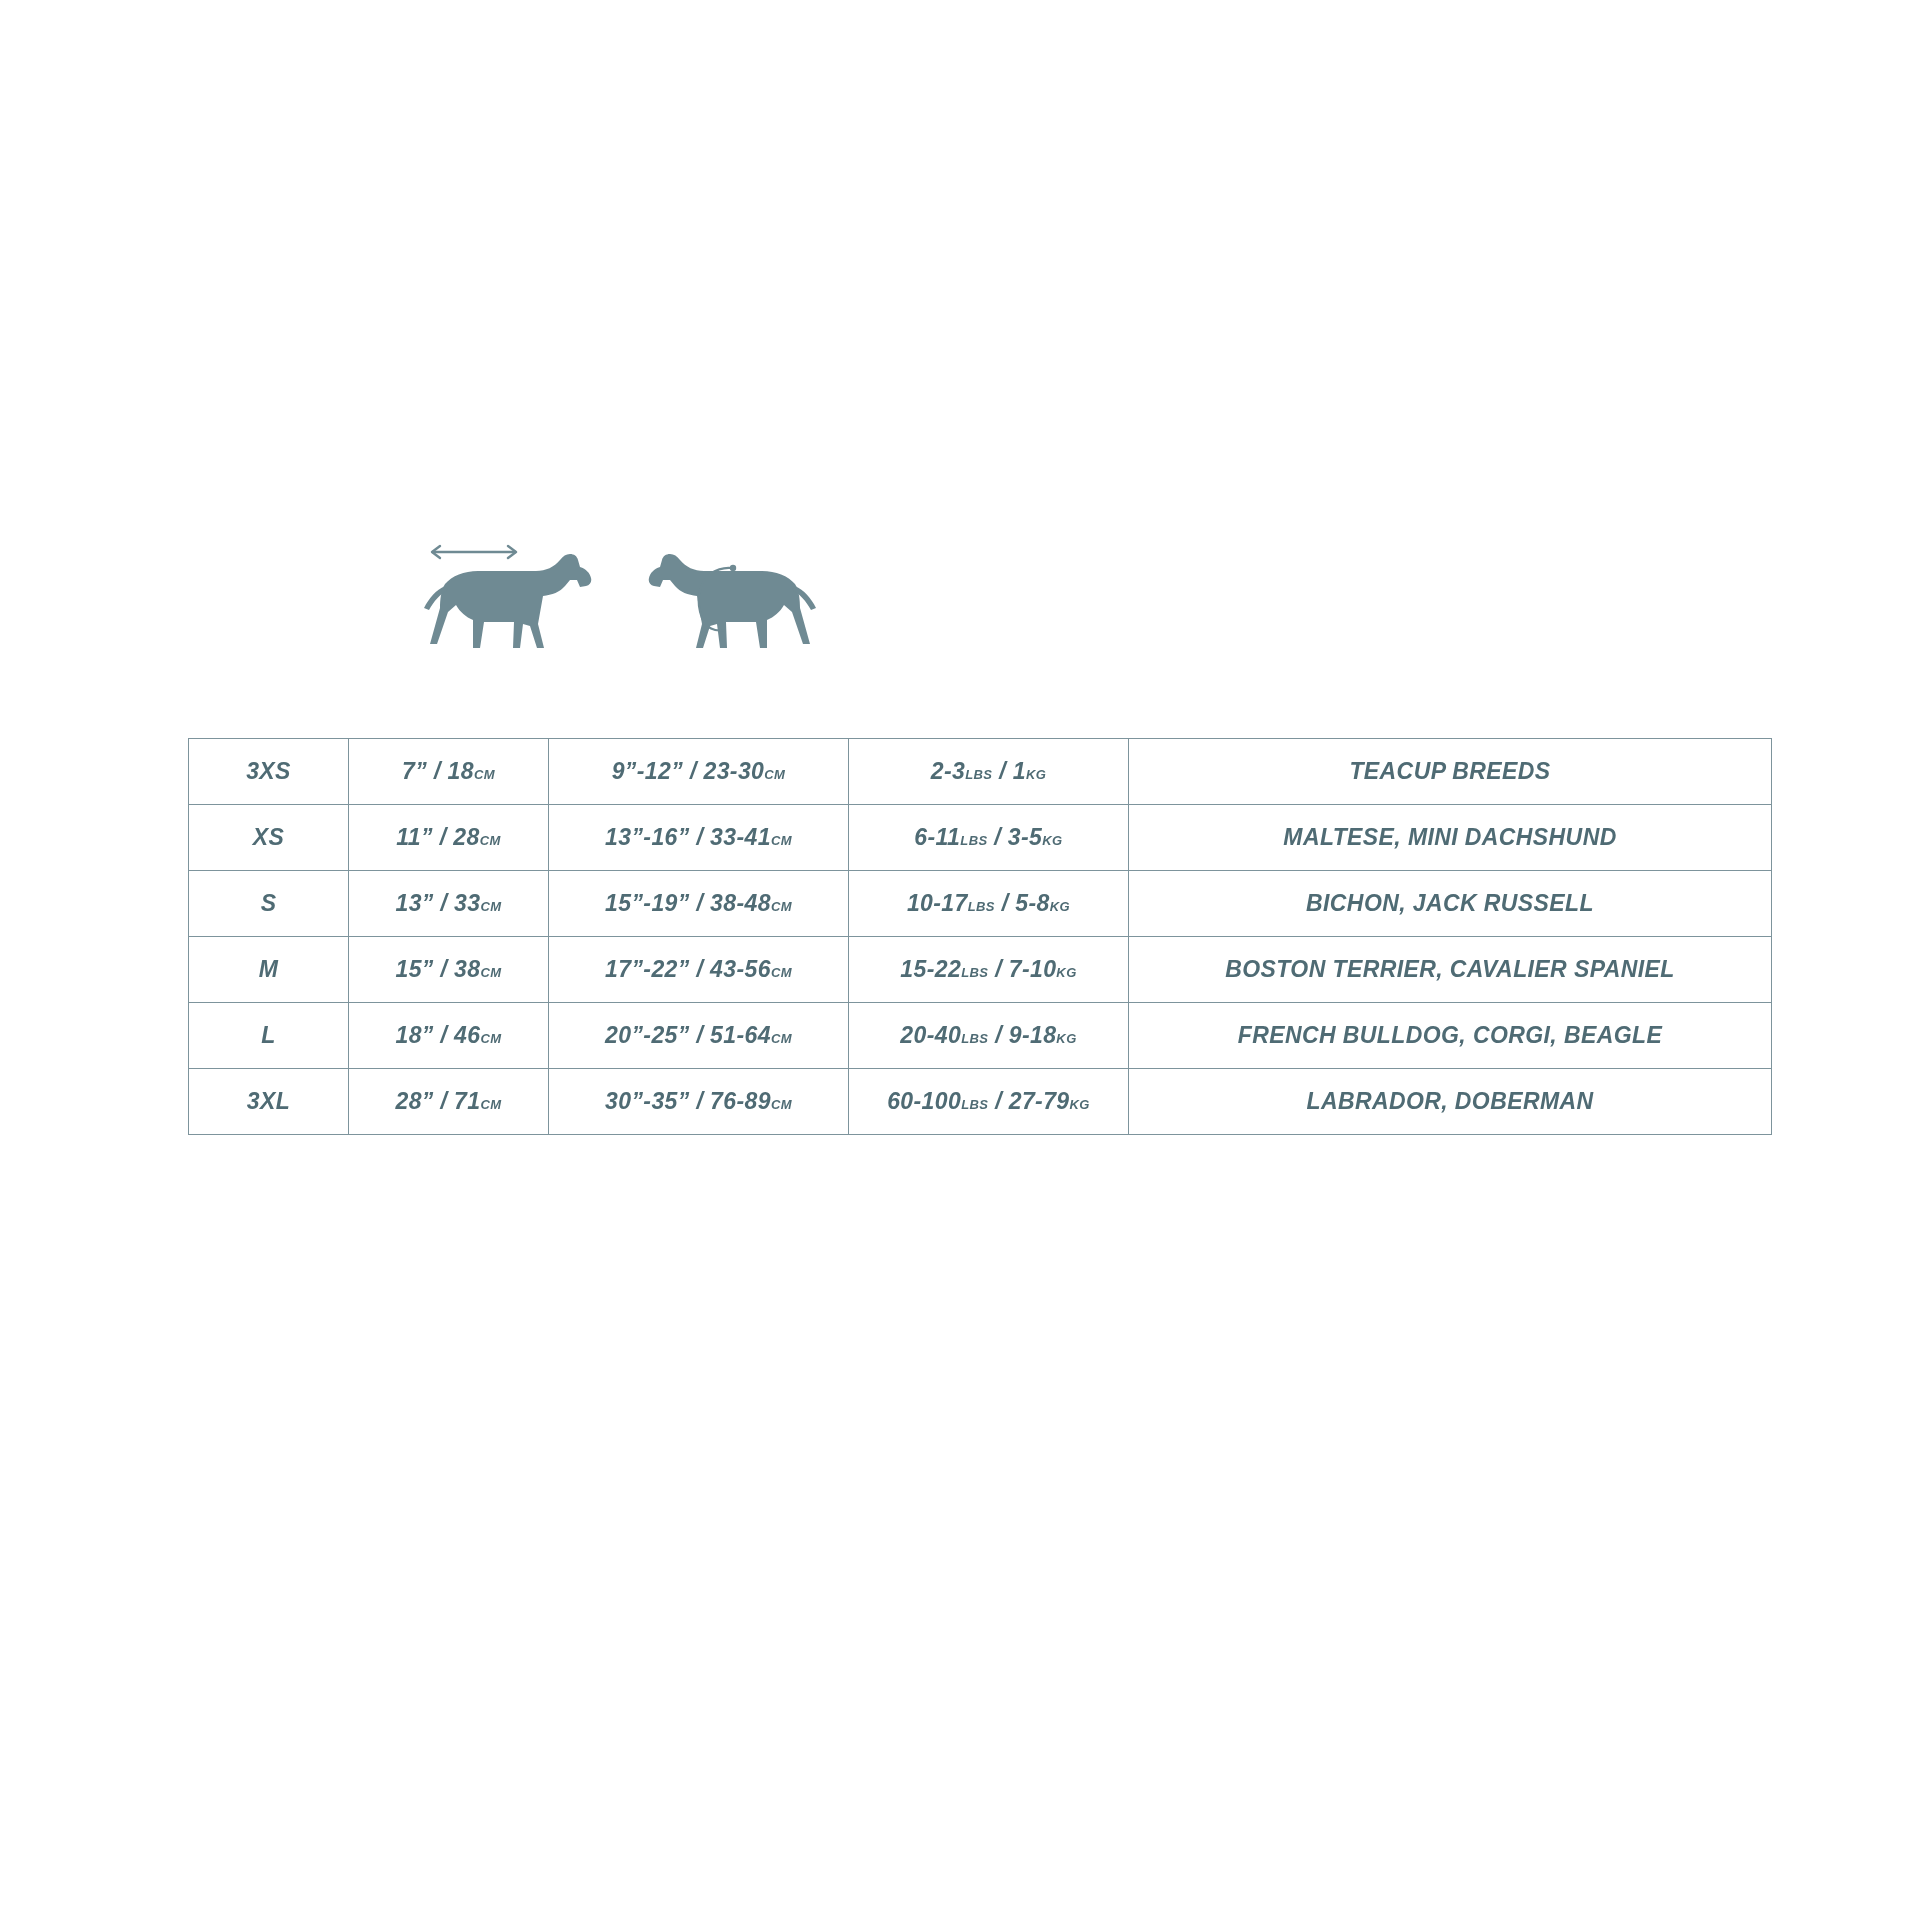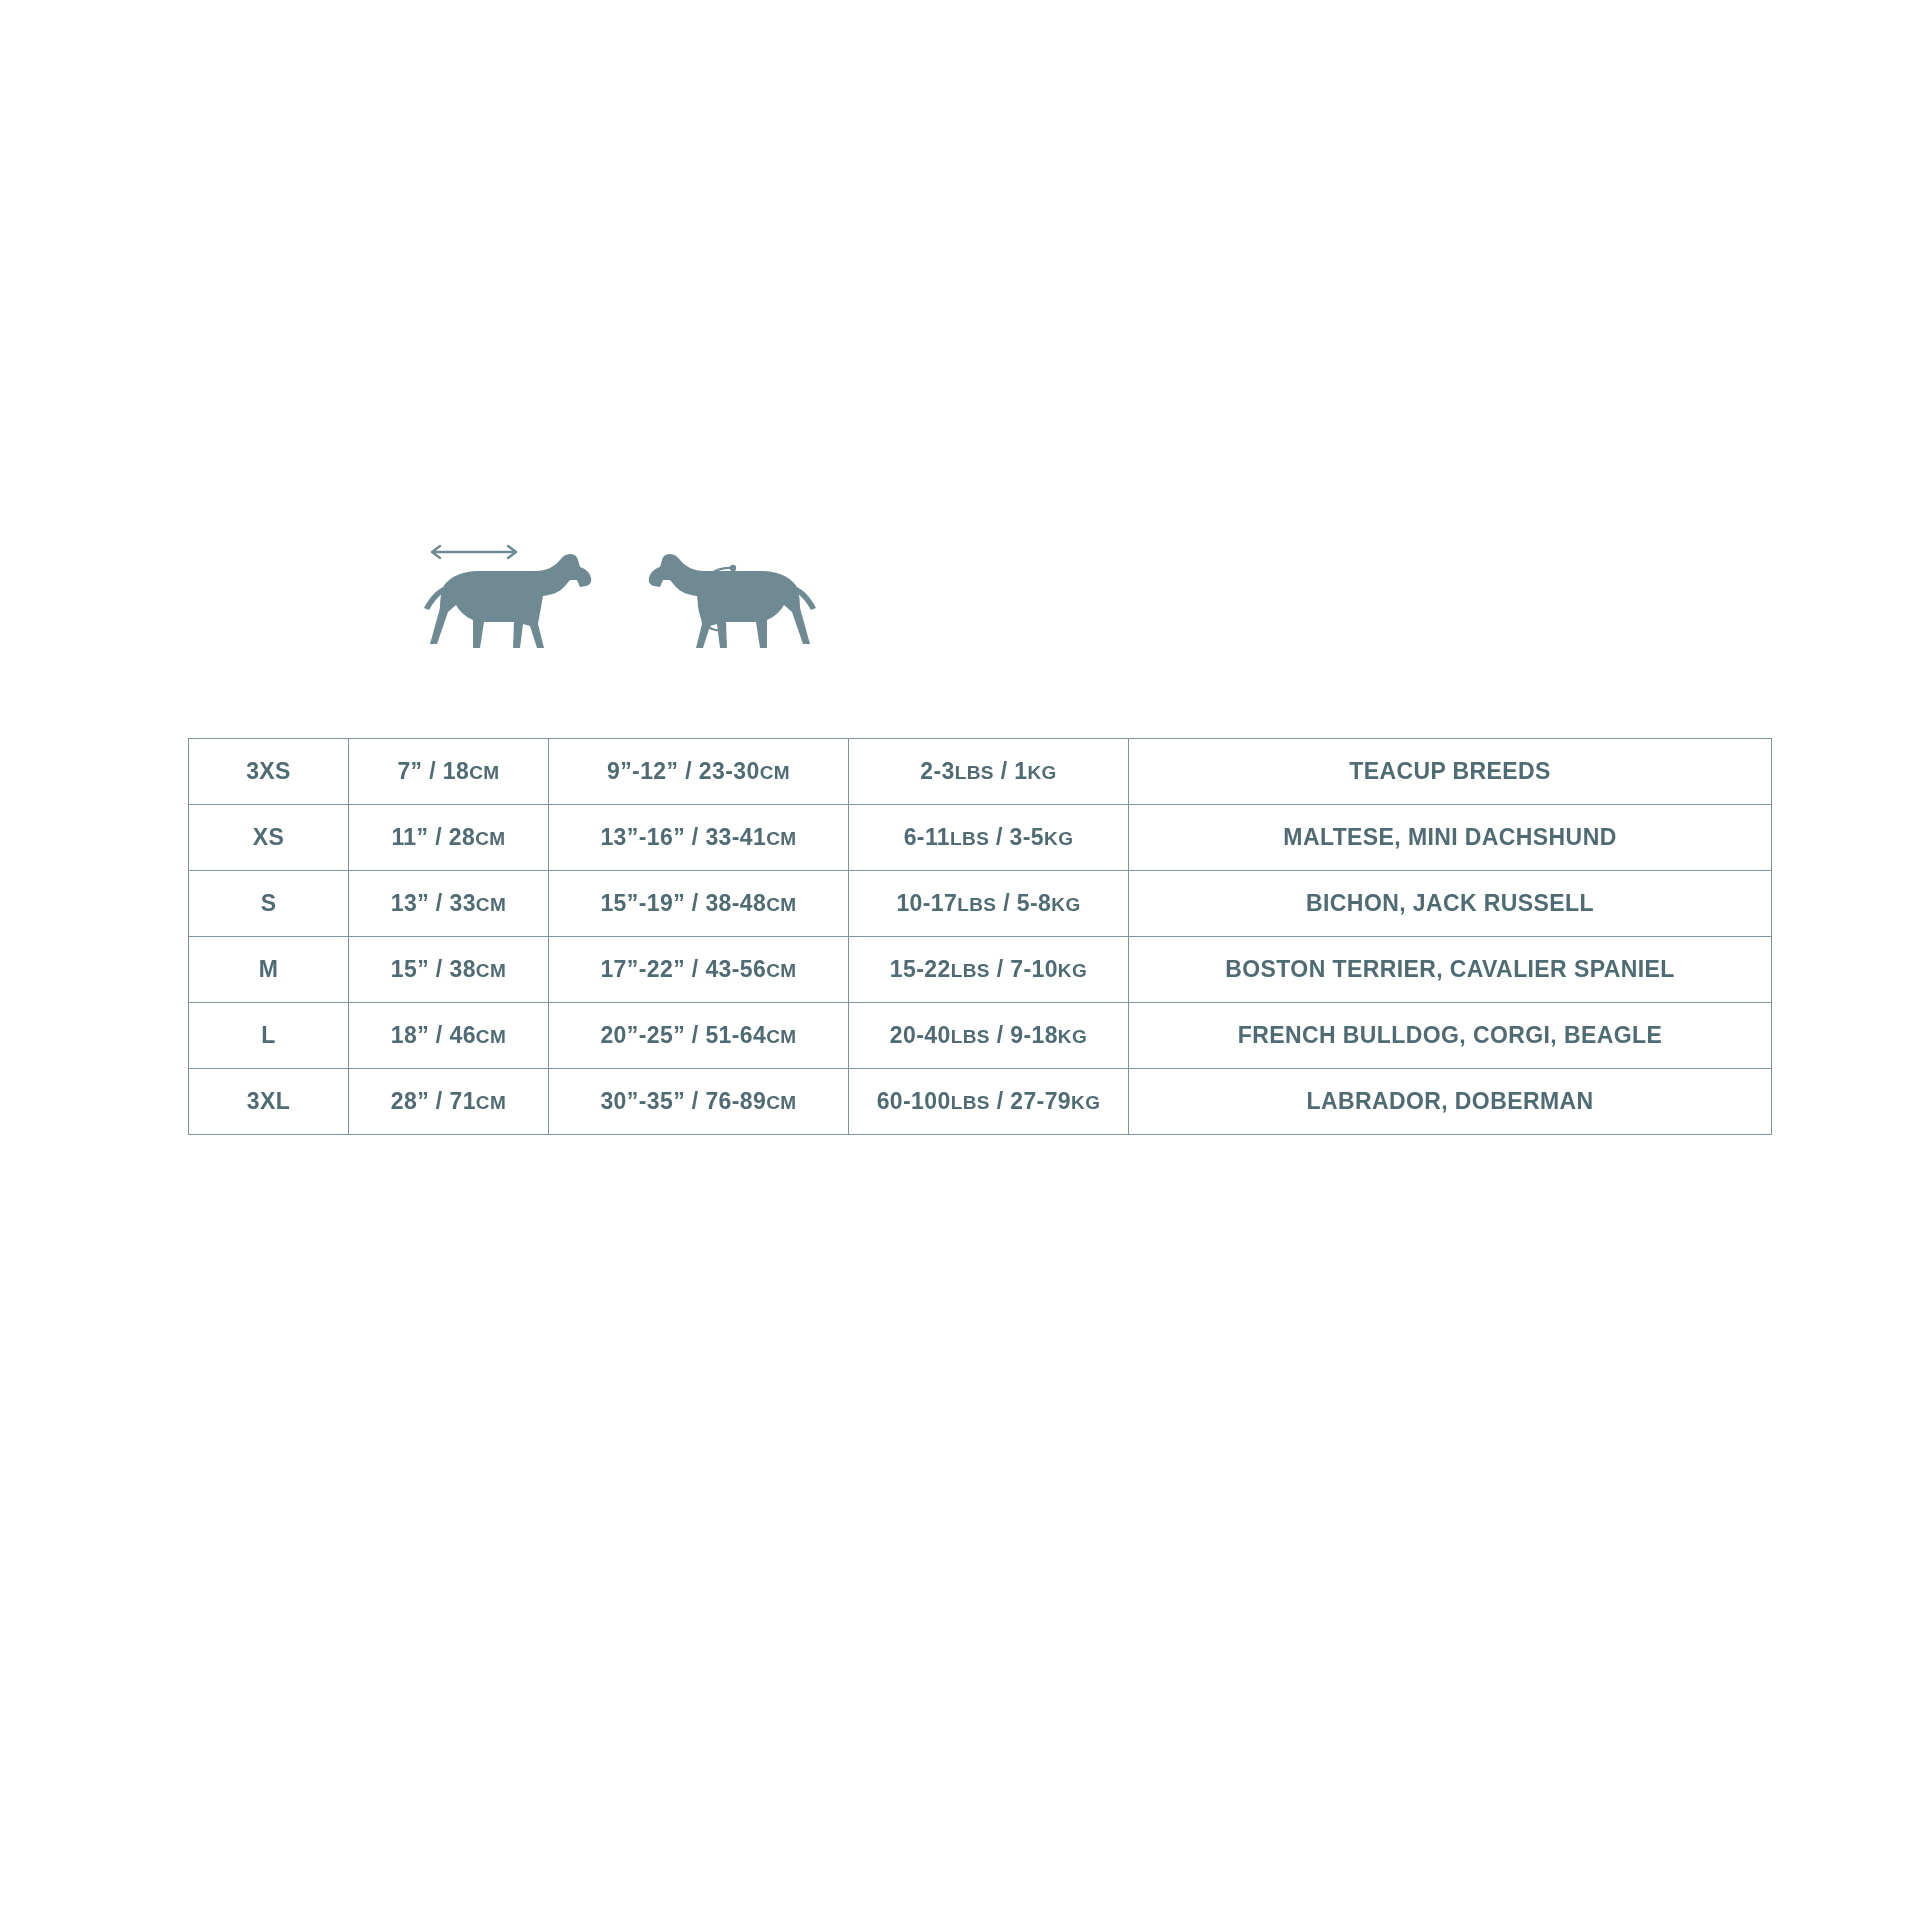--- a/index.html
+++ b/index.html
@@ -43,20 +43,21 @@
   }
   .size-table td {
     border: 1px solid #7d949c;
     color: #4f6b74;
     text-align: center;
     vertical-align: middle;
     height: 65px;
     padding: 0 16px;
     letter-spacing: 0.4px;
     white-space: nowrap;
+    font-style: italic;
   }
   .col-size   { width: 160px; }
   .col-neck   { width: 200px; }
   .col-chest  { width: 300px; }
   .col-weight { width: 280px; }
   .col-breeds { width: 643px; }
 
   .cell-size {
     font-size: 23px;
     font-weight: 700;
@@ -64,21 +65,21 @@
   .cell-meas {
     font-size: 23px;
     font-weight: 700;
   }
   .cell-breeds {
     font-size: 23px;
     font-weight: 700;
   }
   
   .cell-meas .u, .cell-breeds .u {
-    font-size: 19px;
+    font-size: 13px;
   }
 </style>
 </head>
 <body>
 
 <div class="page">
 
   <div class="illustration">
     <svg width="420" height="140" viewBox="0 0 420 140" xmlns="http://www.w3.org/2000/svg">
       <g fill="#6f8a93">

